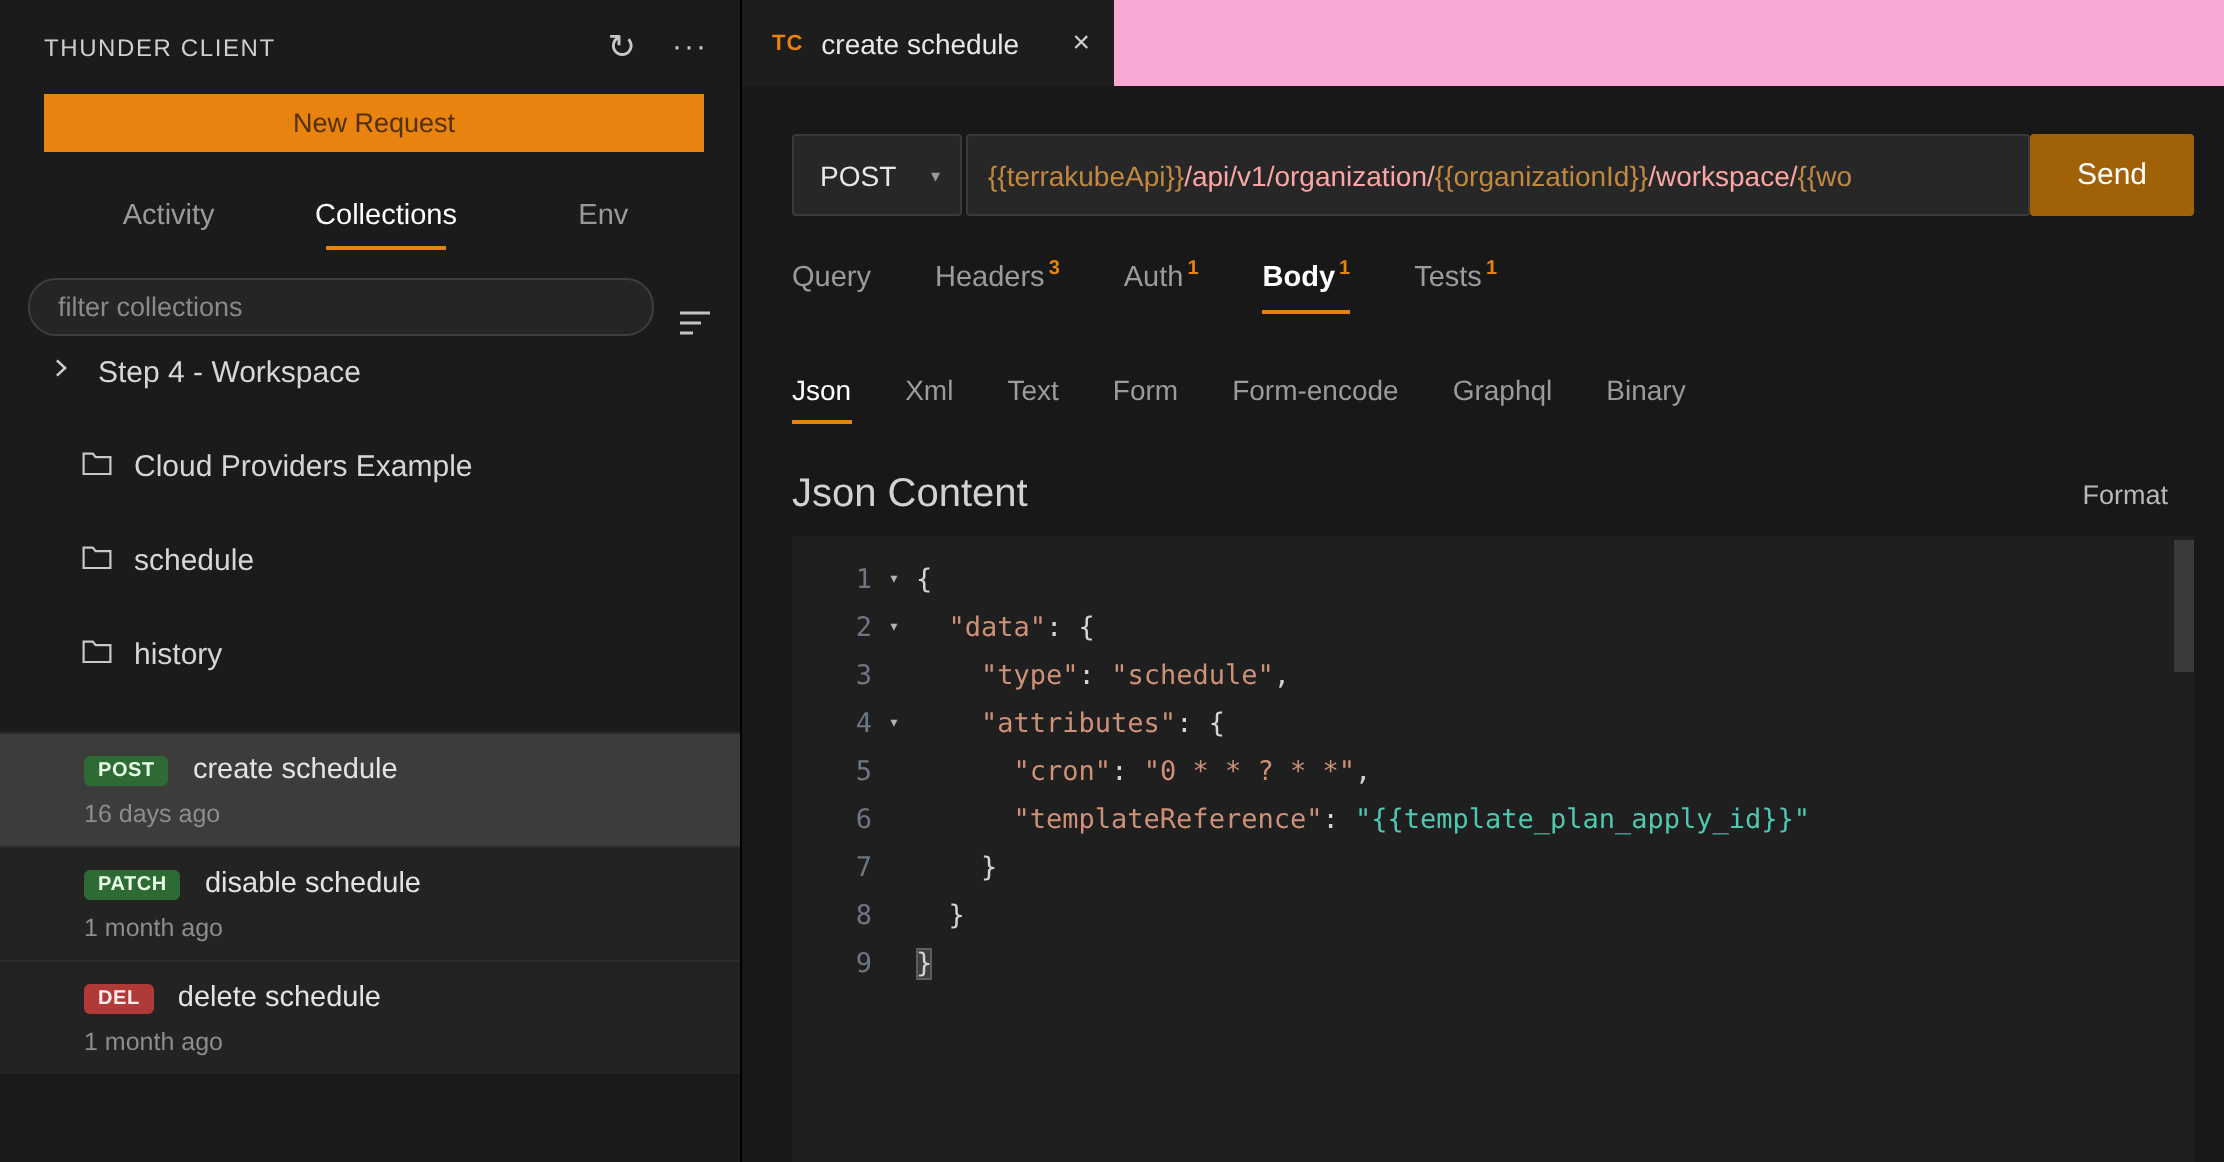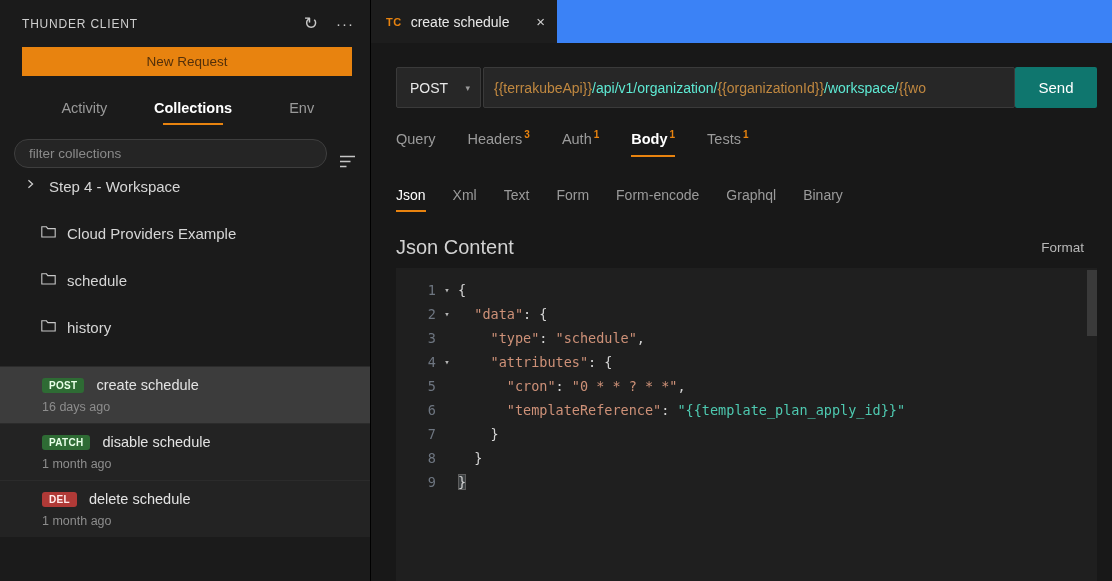--- a/index.html
+++ b/index.html
@@ -10,53 +10,53 @@
   
   .sidebar{width:371px;min-width:371px;background:#1b1b1b;border-right:1px solid #000;display:flex;flex-direction:column}
   .sb-header{display:flex;justify-content:space-between;align-items:center;padding:13px 16px 11px 22px}
   .sb-title{font-size:12px;letter-spacing:.8px;color:#cfcfcf}
   .sb-icons{display:flex;gap:18px;align-items:center;color:#c8c8c8}
   .refresh{font-size:17px;cursor:pointer}
   .more{font-size:15px;letter-spacing:1px;cursor:pointer}
   .new-request{display:block;margin:2px 20px 10px 22px;width:330px;height:29px;background:#e8830f;border:none;color:#53300a;font-size:13.5px;font-family:inherit;cursor:pointer}
   .sb-tabs{display:flex;padding:6px 14px 0 30px}
   .sb-tab{flex:1;text-align:center;padding:8px 0 9px;font-size:14.5px;color:#9a9a9a;position:relative;cursor:pointer}
-  .sb-tab.active{color:#fff;font-weight:bold}
+  .sb-tab.active{color:#fff;font-weight:normal}
   .sb-tab.active::after{content:"";position:absolute;left:22%;right:22%;bottom:0;height:2px;background:#e8830f}
   .filter-row{display:flex;align-items:flex-end;gap:12px;padding:14px 14px 10px 14px}
   .filter-input{flex:1;height:29px;background:#252525;border:1px solid #3e3e3e;border-radius:14px;color:#cfcfcf;padding:0 14px;font-size:13.5px;font-family:inherit;outline:none}
   .filter-input::placeholder{color:#8a8a8a}
   .sort-icon{display:flex;cursor:pointer}
   .tree-row{display:flex;align-items:flex-start;height:47px;padding-left:22px;gap:11px;font-size:15px;color:#d6d6d6;cursor:pointer}
   .tree-row.folder{padding-left:40px}
   .tree-icon{display:flex;width:16px;justify-content:center}
   .req-row{padding:10px 0 9px 42px;background:#232323;border-top:1px solid #2b2b2b;cursor:pointer}
   .req-row.selected{background:#3c3c3c}
   .req-line{display:flex;align-items:center;gap:12px}
   .badge{font-size:10px;font-weight:bold;padding:2px 7px;border-radius:3px;letter-spacing:.3px}
   .m-post{background:#2e6b34;color:#e8ffe8}
   .m-patch{background:#2e6b34;color:#e8ffe8}
   .m-del{background:#b03a37;color:#ffecec}
   .req-name{font-size:14.5px;color:#e3e3e3}
   .req-time{font-size:12.5px;color:#8d8d8d;margin-top:7px}
 
   
   .main{flex:1;display:flex;flex-direction:column;background:#181818}
-  .tabstrip{height:43px;background:#3b82f6;display:flex;flex:none}
+  .tabstrip{height:43px;background:#f9a8d4;display:flex;flex:none}
   .editor-tab{width:186px;background:#1d1d1d;display:flex;align-items:center;gap:9px;padding:0 12px 0 15px;cursor:pointer}
   .tc-logo{color:#e8830f;font-weight:bold;font-size:11px;letter-spacing:.5px}
   .tab-label{color:#e8e8e8;font-size:14px;flex:1;white-space:nowrap}
   .tab-close{color:#cfcfcf;font-size:15px;cursor:pointer}
   .request-bar{display:flex;align-items:center;margin:24px 15px 0 25px;height:41px;flex:none}
   .method-select{width:85px;height:41px;background:#272727;border:1px solid #3a3a3a;border-radius:2px;display:flex;align-items:center;justify-content:space-between;padding:0 10px 0 13px;color:#e8e8e8;cursor:pointer;flex:none}
   .method-chevron{color:#9a9a9a;font-size:9px}
   .url-field{flex:1;height:41px;background:#272727;border:1px solid #3a3a3a;border-radius:2px;display:flex;align-items:center;padding:4px 10px;white-space:nowrap;overflow:hidden;margin-left:2px;cursor:text}
   .u-var{color:#c08840}
-  .u-plain{color:#5eead4}
-  .send{width:82px;height:41px;background:#0f766e;border:none;border-radius:2px;color:#fff;font-size:15px;font-family:inherit;cursor:pointer;margin-left:0;flex:none}
+  .u-plain{color:#fca5a5}
+  .send{width:82px;height:41px;background:#a16207;border:none;border-radius:2px;color:#fff;font-size:15px;font-family:inherit;cursor:pointer;margin-left:0;flex:none}
   .req-tabs{display:flex;gap:32px;margin:23px 25px 0;flex:none}
   .rtab{position:relative;padding-bottom:10px;font-size:14.5px;color:#9b9b9b;cursor:pointer}
   .rtab.active .rtab-label{color:#fff;font-weight:bold}
   .rtab.active::after{content:"";position:absolute;left:0;right:0;bottom:0;height:2px;background:#e8830f}
   .count{color:#e8830f;font-size:10px;font-weight:bold;position:relative;top:-6px;margin-left:2px}
   .body-tabs{display:flex;gap:27px;margin:30px 25px 0;flex:none}
   .btab{position:relative;padding-bottom:9px;font-size:14px;color:#9b9b9b;cursor:pointer}
   .btab.active{color:#fff}
   .btab.active::after{content:"";position:absolute;left:0;right:0;bottom:0;height:2px;background:#e8830f}
   .content-header{display:flex;justify-content:space-between;align-items:center;margin:24px 28px 9px 25px;flex:none}

